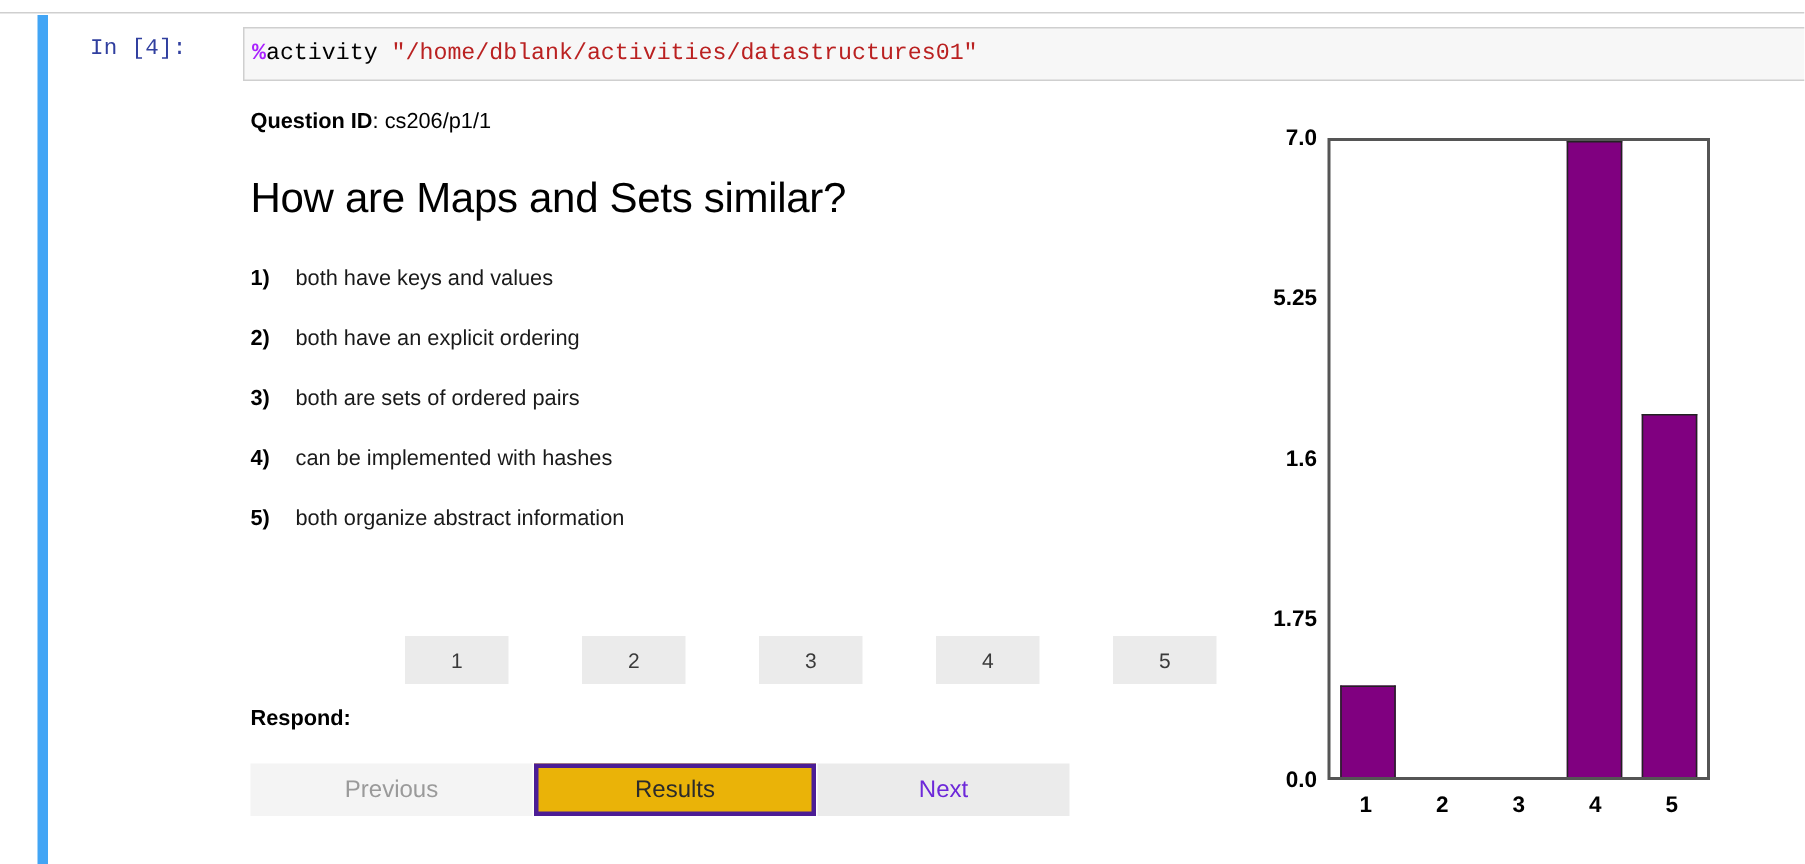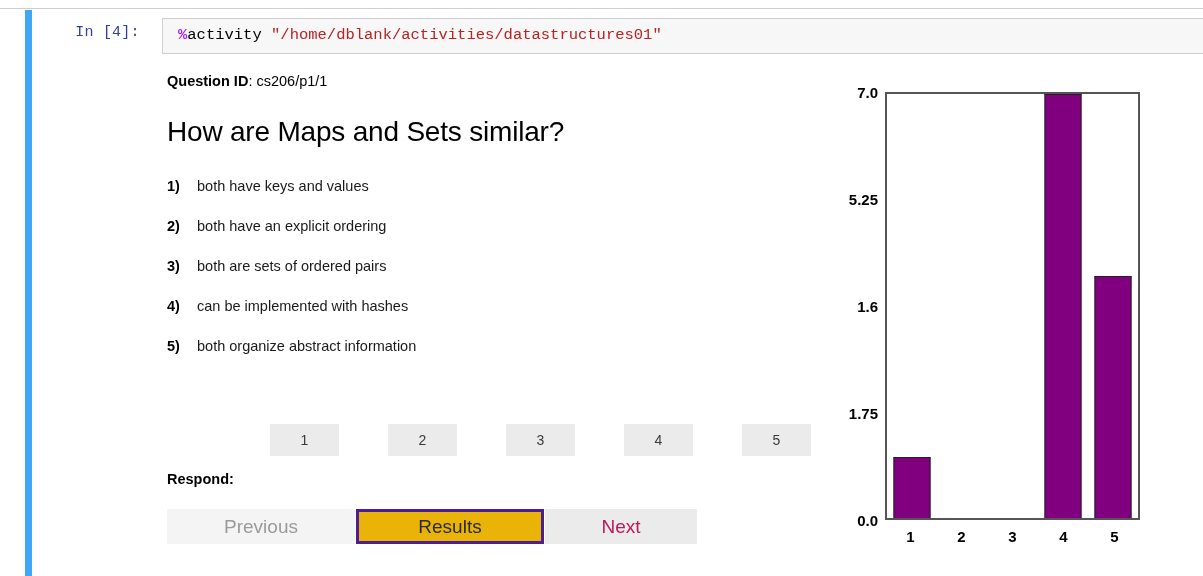--- a/index.html
+++ b/index.html
@@ -20,35 +20,35 @@
 
   
   .cell-select-bar {
     position: absolute; left: 25px; top: 10px; width: 7px; height: 566px;
     background: #42a5f5;
   }
 
   
   .in-prompt {
     position: absolute; left: 60px; top: 24px; width: 95px;
-    text-align: center;
+    text-align: left;
     font-family: "Liberation Mono", monospace;
     font-size: 15px; color: #303F9F; letter-spacing: .2px;
     white-space: pre;
   }
 
   
   .code-cell {
     position: absolute; left: 162px; top: 18px;
     width: 1041px; height: 36px;
     background: #f7f7f7;
     border: 1px solid #cfcfcf;
     border-right: none;
     display: flex; align-items: center;
-    padding-left: 15px;
+    padding-left: 5px;
   }
   .code-line {
     font-family: "Liberation Mono", monospace;
     font-size: 15.5px; white-space: pre; line-height: 1;
   }
   .tok-magic-pct { color: #AA22FF; font-weight: bold; }
   .tok-magic-name { color: #000000; }
   .tok-string { color: #BA2121; }
 
   
@@ -103,37 +103,37 @@
     position: absolute; left: 0; top: 399px;
     font-size: 14.5px; font-weight: bold; color: #000;
   }
   .nav-row {
     position: absolute; left: 0; top: 437px;
     width: 566px; height: 35px;
   }
   .nav-btn {
     position: absolute; top: 0; height: 35px;
     font-family: "Liberation Sans", sans-serif;
-    font-size: 19px;
+    font-size: 16px;
     display: flex; align-items: center; justify-content: center;
     border: 1px solid transparent;
     cursor: pointer;
   }
   .nav-prev {
     left: 0; width: 188px;
     background: #f4f4f4; color: #9a9a9a; cursor: default;
   }
   .nav-results {
     left: 189px; width: 188px;
     background: #eab308; color: #2b2b2b;
     border: 3px solid #4c1d95;
   }
   .nav-next {
-    left: 378px; width: 152px;
-    background: #ebebeb; color: #be185d;
+    left: 378px; width: 168px;
+    background: #ebebeb; color: #6d28d9;
   }
 
   
   .chart {
     position: absolute; left: 820px; top: 12px;
     width: 370px; height: 500px;
   }
   .plot-frame {
     position: absolute; left: 65px; top: 20px;
     width: 255px; height: 428px;

